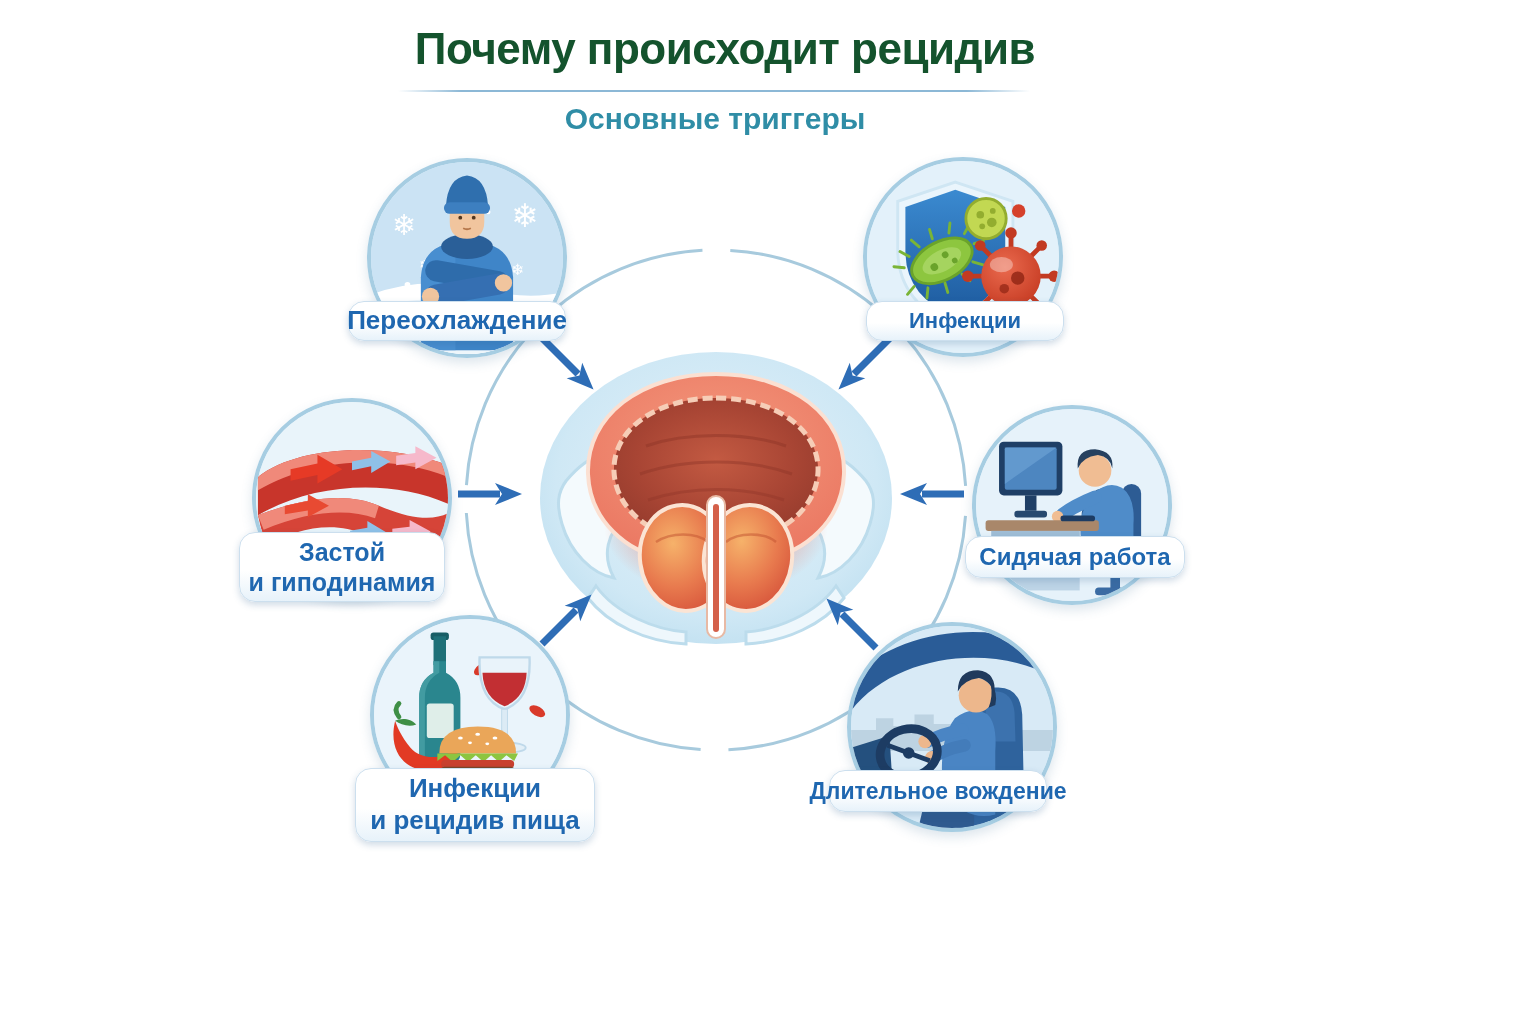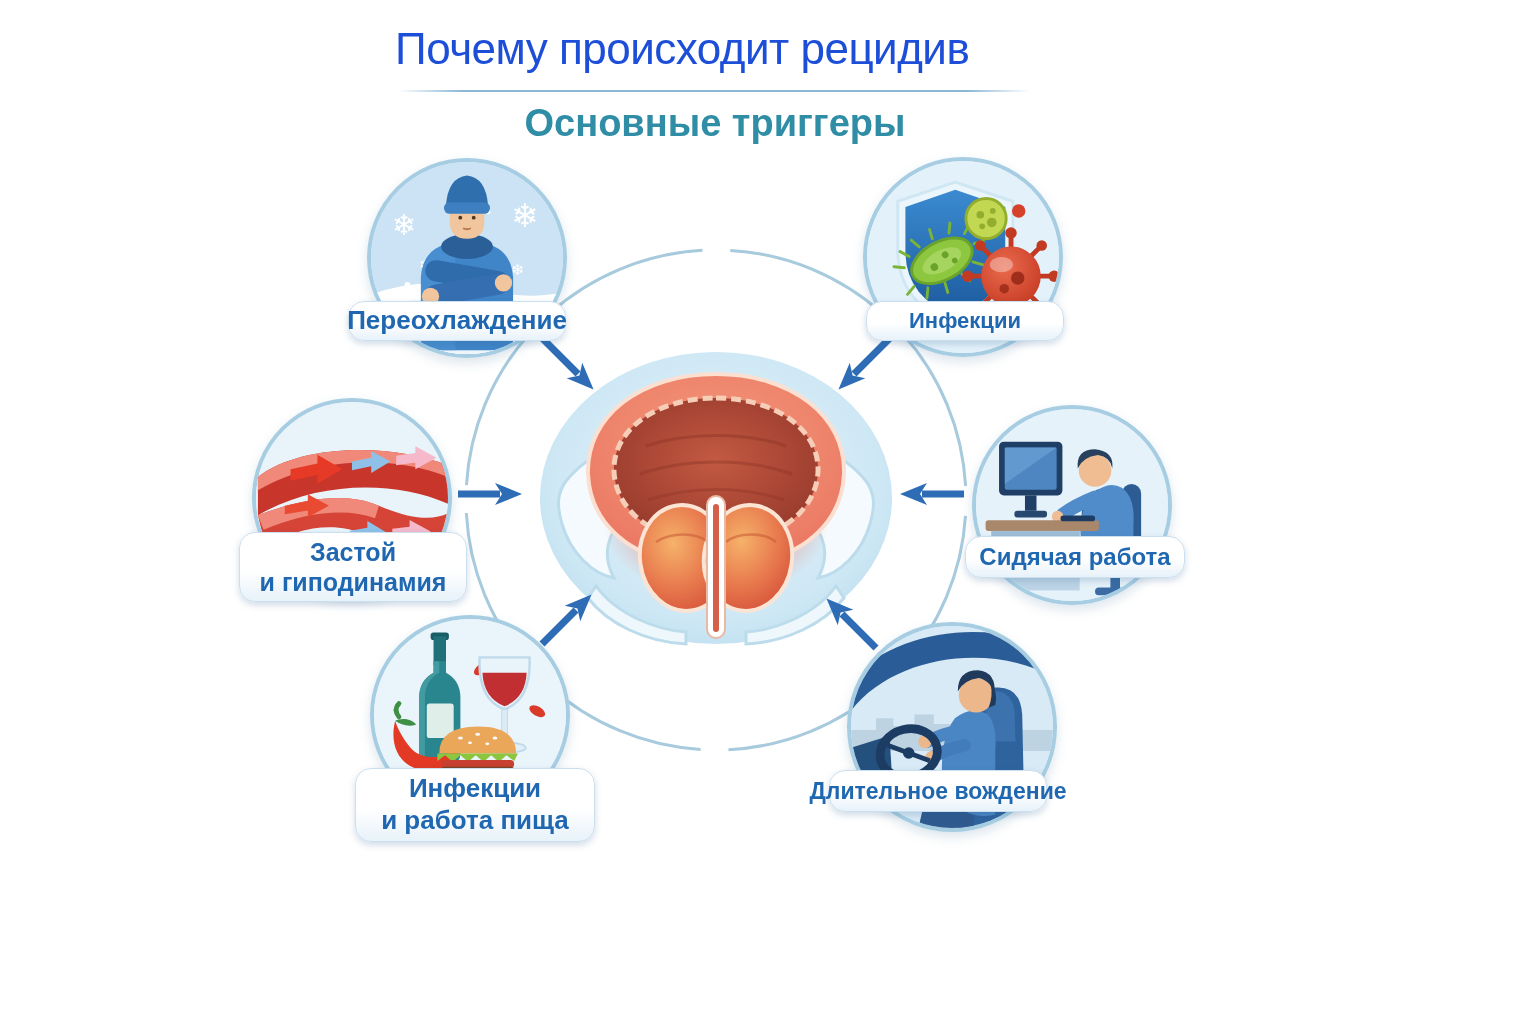--- a/index.html
+++ b/index.html
@@ -1,25 +1,25 @@
 <!DOCTYPE html>
 <html><head>
 <meta charset="utf-8">
 <style>
   *{margin:0;padding:0;box-sizing:border-box}
   html,body{width:1536px;height:1024px}
   body{background:#ffffff;font-family:"Liberation Sans",sans-serif;position:relative;overflow:hidden}
   .canvas{position:absolute;inset:0}
 
-  .title{position:absolute;left:395px;top:24px;width:640px;text-align:left;
-         font-size:44px;font-weight:normal;color:#1d4ed8;letter-spacing:-0.5px}
+  .title{position:absolute;left:395px;top:24px;width:640px;text-align:right;
+         font-size:44px;font-weight:bold;color:#14532d;letter-spacing:-0.5px}
   .rule{position:absolute;left:398px;top:90px;width:632px;height:2px;
         background:linear-gradient(90deg,rgba(140,184,214,0),#8cb8d6 10%,#8cb8d6 90%,rgba(140,184,214,0))}
   .subtitle{position:absolute;left:395px;top:102px;width:640px;text-align:center;
-            font-size:38px;font-weight:bold;color:#2f8da6}
+            font-size:30px;font-weight:bold;color:#2f8da6}
 
   svg{display:block}
   .ring-layer{position:absolute;left:0;top:0;z-index:1}
   .arrow-layer{position:absolute;left:0;top:0;z-index:4;pointer-events:none}
   .center-ill{position:absolute;left:536px;top:346px;width:360px;height:300px;z-index:2}
 
   .node{position:absolute;z-index:3;border-radius:50%;border:4px solid #a6cde2;overflow:hidden;
         background:radial-gradient(circle at 50% 35%,#f3fafd 0%,#ddeef8 60%,#cfe6f3 100%);
         box-shadow:0 5px 12px rgba(60,110,150,.18)}
   .node svg{width:100%;height:100%}
@@ -31,21 +31,21 @@
   .n6{left:847px;top:622px;width:210px;height:210px}
 
   .tag{position:absolute;z-index:6;display:flex;flex-direction:column;justify-content:center;align-items:center;
        background:linear-gradient(180deg,#ffffff 55%,#e7f2fa);
        border:1px solid #ccdfee;border-radius:16px;
        box-shadow:0 3px 7px rgba(40,90,140,.22);
        color:#1f67b0;font-weight:bold;text-align:center;line-height:1.22}
   .tag span{display:block;white-space:nowrap}
   .t1{left:348px;top:301px;width:218px;height:40px;font-size:26px}
   .t2{left:866px;top:301px;width:198px;height:40px;font-size:22px}
-  .t3{left:239px;top:532px;width:228px;height:70px;font-size:25px}
+  .t3{left:239px;top:532px;width:206px;height:70px;font-size:25px}
   .t4{left:965px;top:536px;width:220px;height:42px;font-size:24px}
   .t5{left:355px;top:768px;width:240px;height:74px;font-size:26px}
   .t6{left:829px;top:770px;width:218px;height:42px;font-size:23px}
 </style>
 </head>
 <body>
 
 <div class="canvas">
 
   <h1 class="title">Почему происходит рецидив</h1>
@@ -345,19 +345,19 @@
   </div>
   <div class="tag t3">
     <span>Застой</span>
     <span>и гиподинамия</span>
   </div>
   <div class="tag t4">
     <span>Сидячая работа</span>
   </div>
   <div class="tag t5">
     <span>Инфекции</span>
-    <span>и работа пища</span>
+    <span>и рецидив пища</span>
   </div>
   <div class="tag t6">
     <span>Длительное вождение</span>
   </div>
 
 </div>
 
 </body></html>

